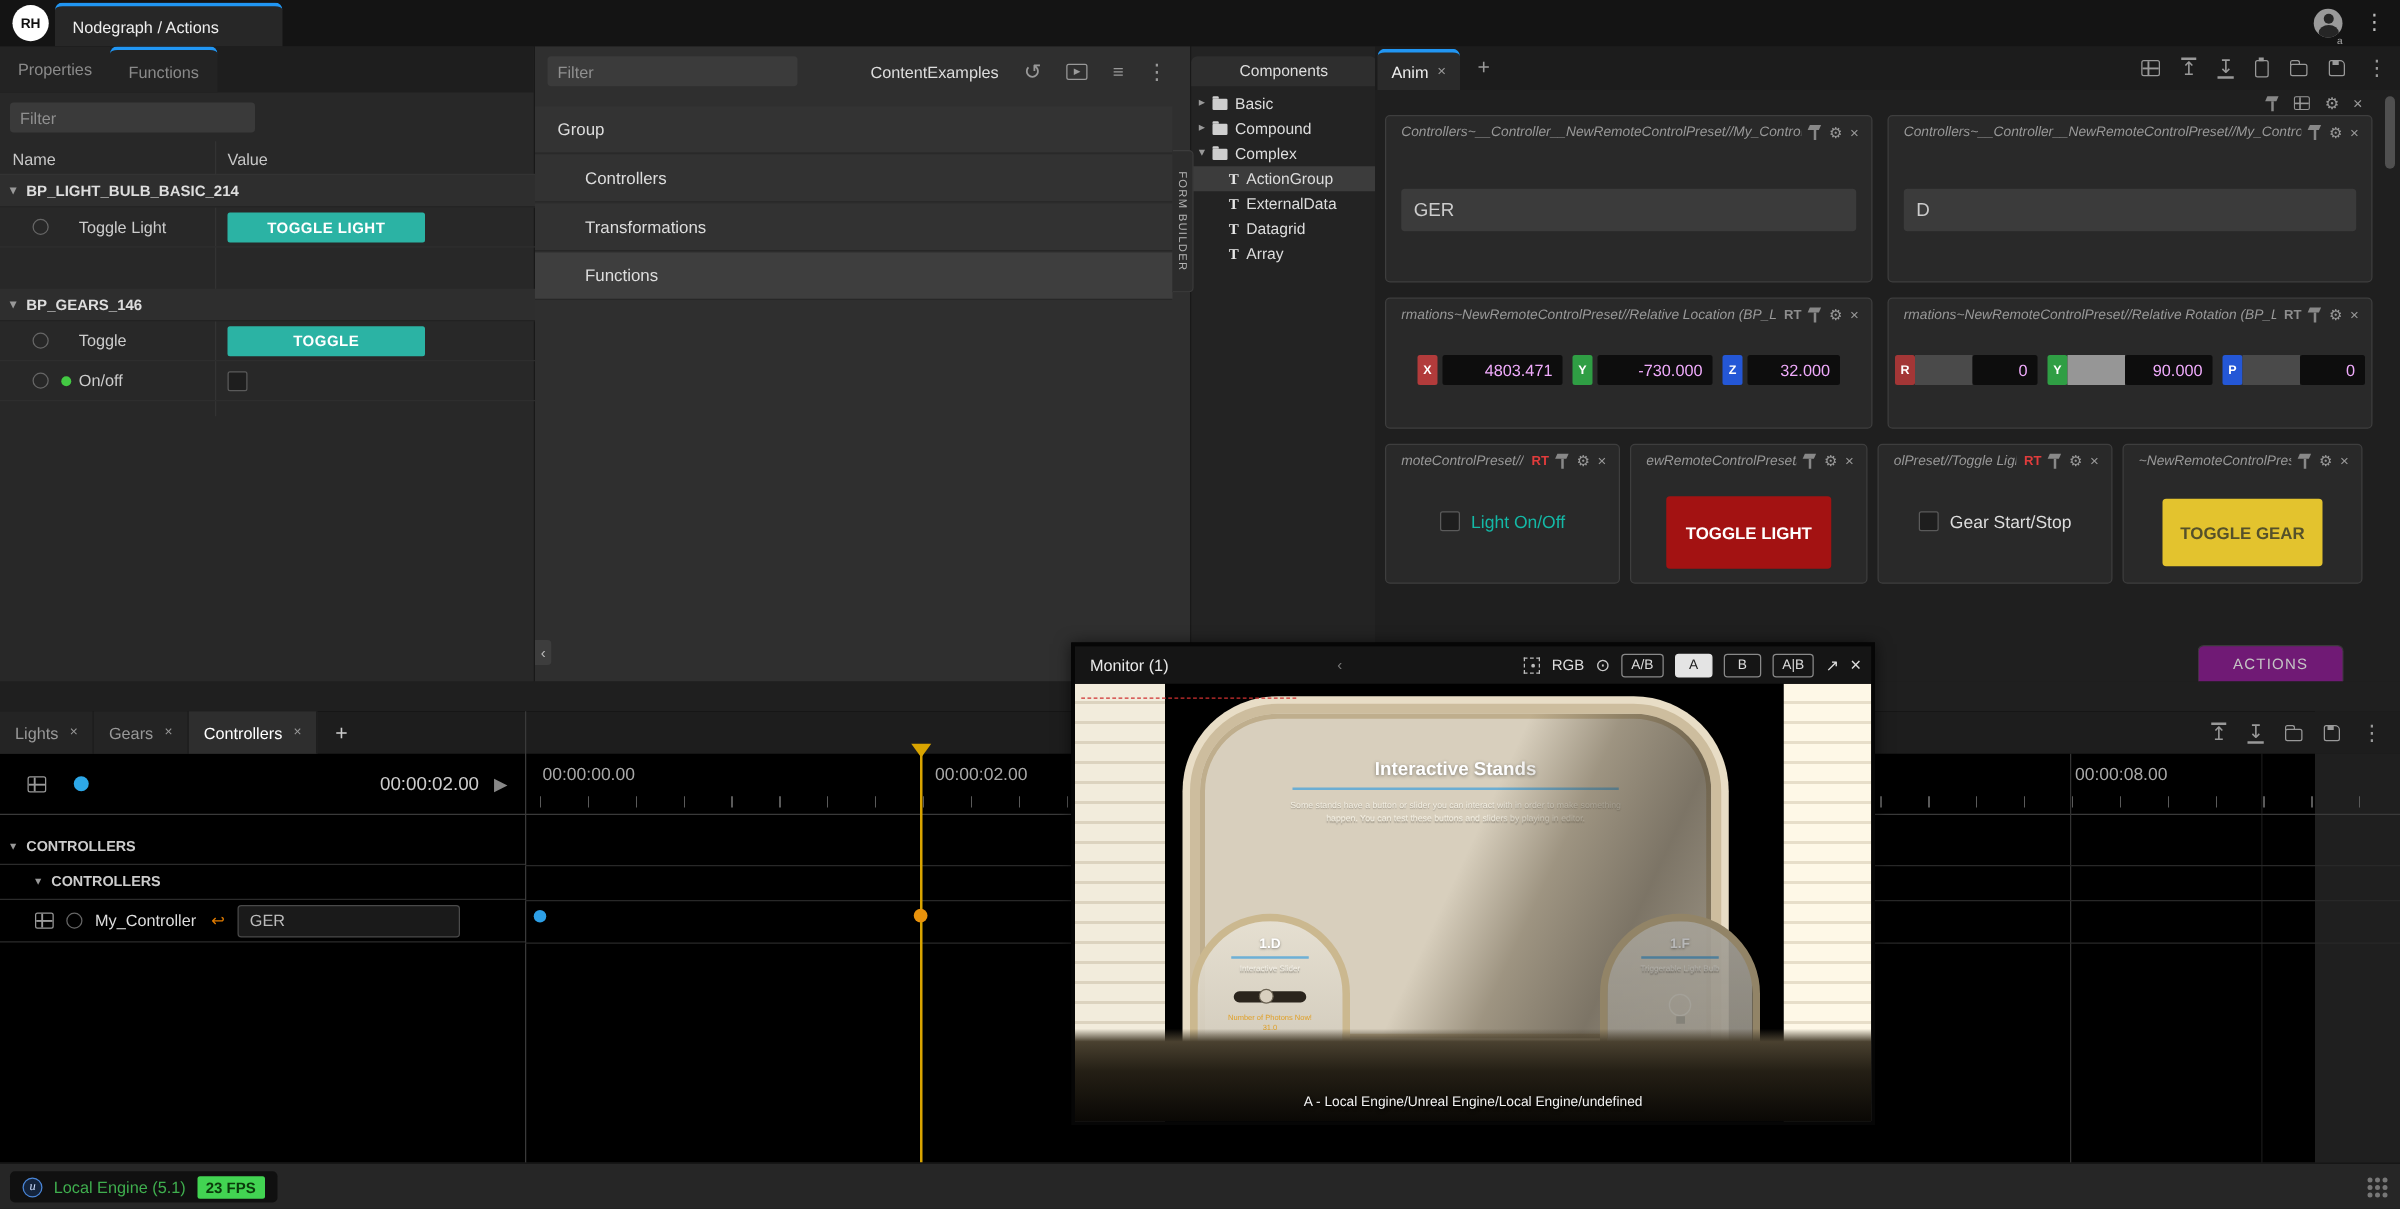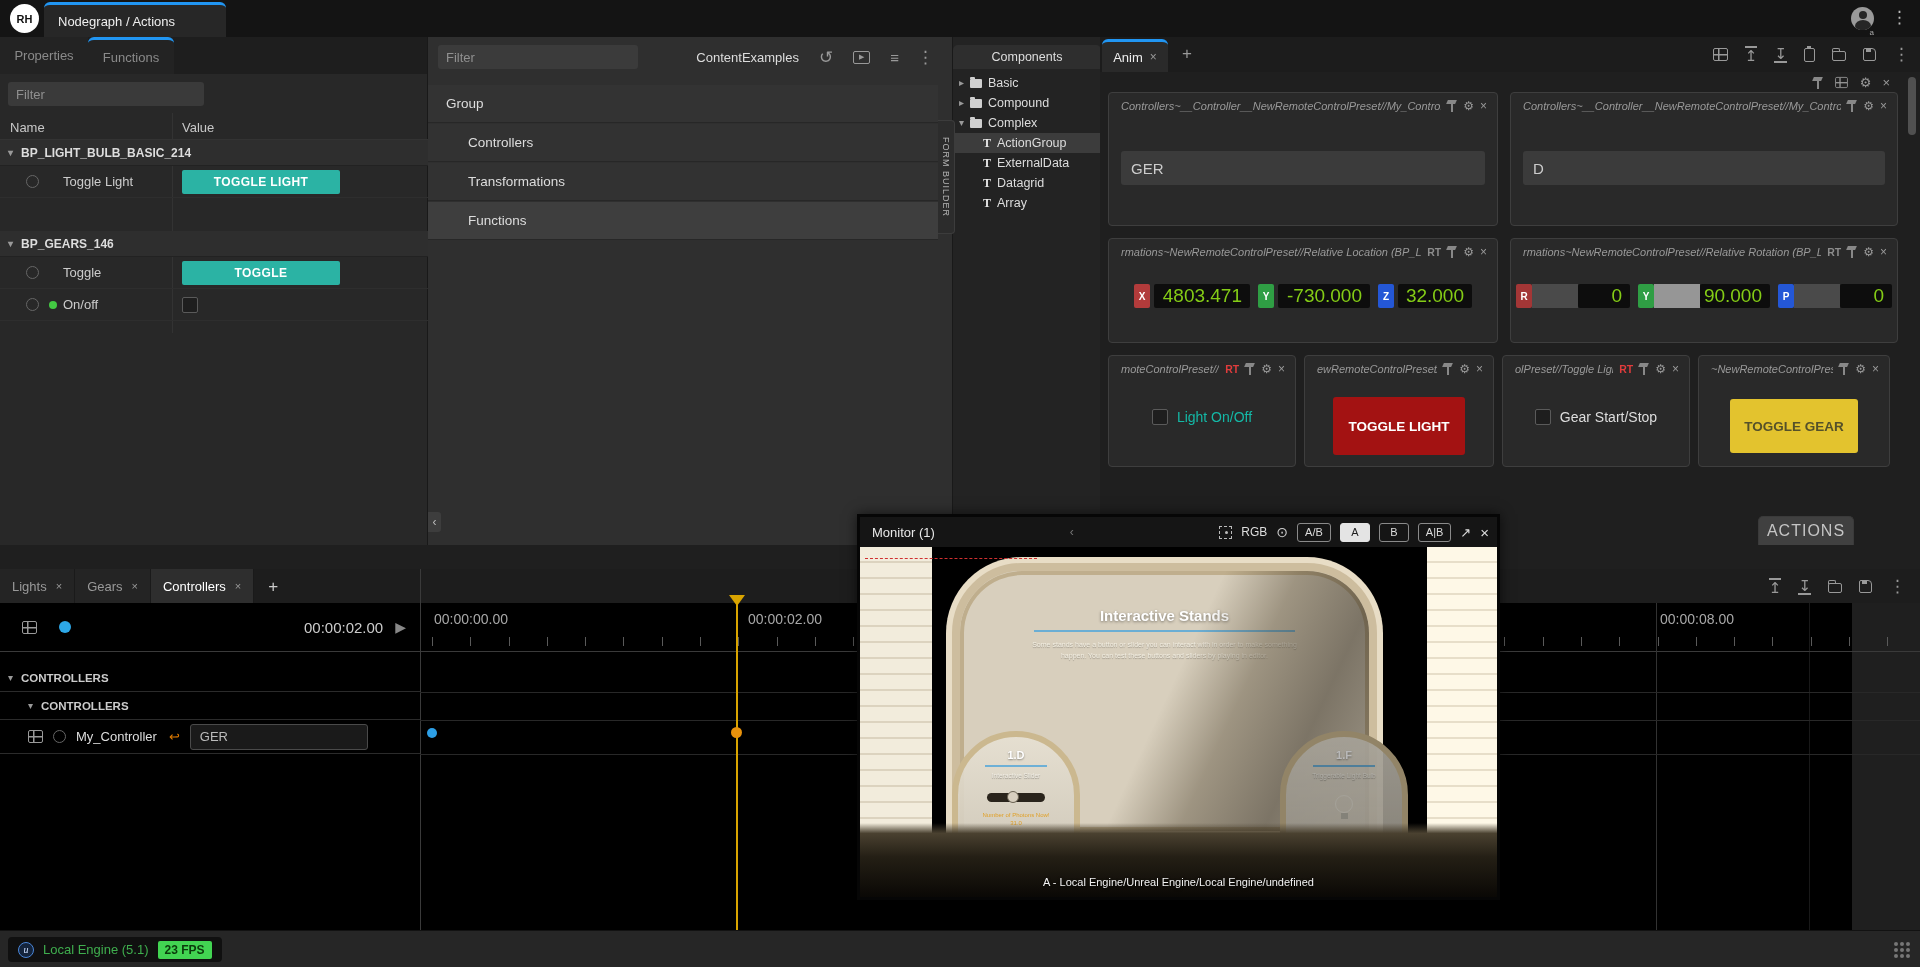--- a/index.html
+++ b/index.html
@@ -83,29 +83,29 @@
     border-radius:6px 6px 0 0;display:flex;align-items:center;justify-content:center;gap:7px;font-size:13px;color:#eee}
   .card{position:absolute;background:#292929;border:1px solid #3e3e3e;border-radius:4px}
   .card-h{display:flex;align-items:center;gap:6px;padding:7px 10px 0 12px}
   .card-t{flex:1;font-size:11px;font-style:italic;color:#999;white-space:nowrap;overflow:hidden}
   .rt{font-size:10.5px;font-weight:700;color:#8d8d8d}
   .rt.red{color:#e03c3c}
   .card-in{position:absolute;left:12px;right:12px;height:34px;background:#3b3b3b;border:none;border-radius:3px;
     color:#ccc;font-size:15px;padding:0 10px}
   .ax-chip{width:16px;height:24px;border-radius:2px;color:#fff;font-size:10px;font-weight:700;
     display:flex;align-items:center;justify-content:center}
-  .ax-val{height:24px;background:#0d0d0d;border-radius:2px;color:#84cc16;font-size:19px;
+  .ax-val{height:24px;background:#0d0d0d;border-radius:2px;color:#f0abfc;font-size:13px;
     display:flex;align-items:center;justify-content:flex-end;padding:0 8px}
   .ax-track{height:24px;background:#4a4a4a}
   .btn-red{background:#a31212;color:#fff;border-radius:3px;font-size:13.5px;font-weight:700;
     display:flex;align-items:center;justify-content:center}
   .btn-yellow{background:#e3c32e;color:#55512a;border-radius:3px;font-size:13.5px;font-weight:700;
     display:flex;align-items:center;justify-content:center}
-  .actions-tab{position:absolute;left:658px;top:479px;width:96px;height:29px;background:#404040;border:1px solid #3a3a3a;border-bottom:none;
-    border-radius:5px 5px 0 0;display:flex;align-items:center;justify-content:center;font-size:16px;letter-spacing:1px;color:#c5c5c5}
+  .actions-tab{position:absolute;left:658px;top:479px;width:117px;height:29px;background:#701a75;border:1px solid #3a3a3a;border-bottom:none;
+    border-radius:5px 5px 0 0;display:flex;align-items:center;justify-content:center;font-size:12px;letter-spacing:1px;color:#c5c5c5}
 
   
   .bpanel{position:absolute;left:0;top:569px;width:1852px;height:385px;background:#000000}
   .seq-tabs{position:absolute;left:0;top:0;width:1920px;height:34px;background:#1d1d1d;display:flex;align-items:center}
   .seq-tab{height:34px;display:flex;align-items:center;gap:9px;padding:0 12px;font-size:13px;color:#999;background:#242424;border-right:1px solid #1a1a1a}
   .seq-tab.on{background:#2e2e2e;color:#fff}
   .tree-row{position:absolute;left:0;display:flex;align-items:center;border-bottom:1px solid #2b2b2b;width:420px}
   .hline{position:absolute;left:420px;width:1500px;height:1px;background:#282828}
   .ruler-ticks{position:absolute;left:432px;top:68px;width:1488px;height:9px;
     background:repeating-linear-gradient(90deg,#5a5a5a 0 1px,transparent 1px 38.3px)}

